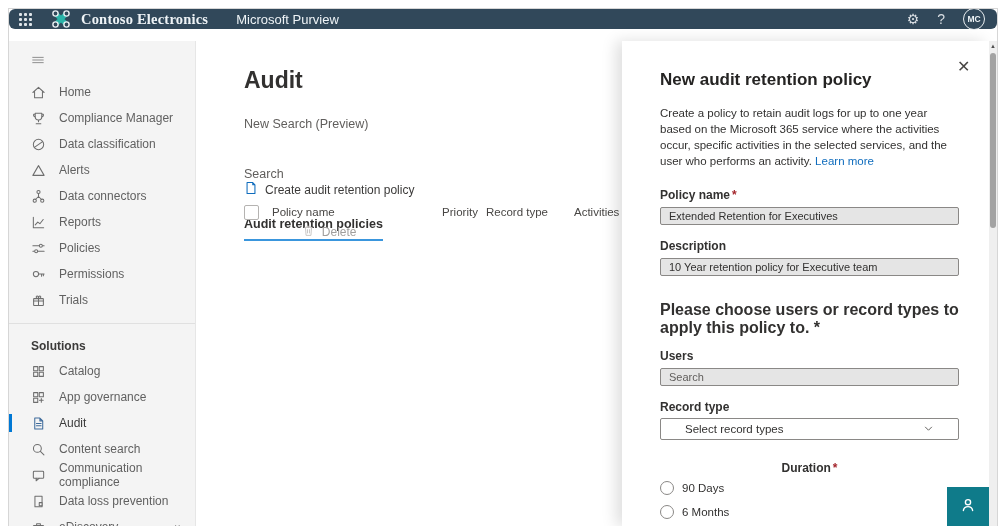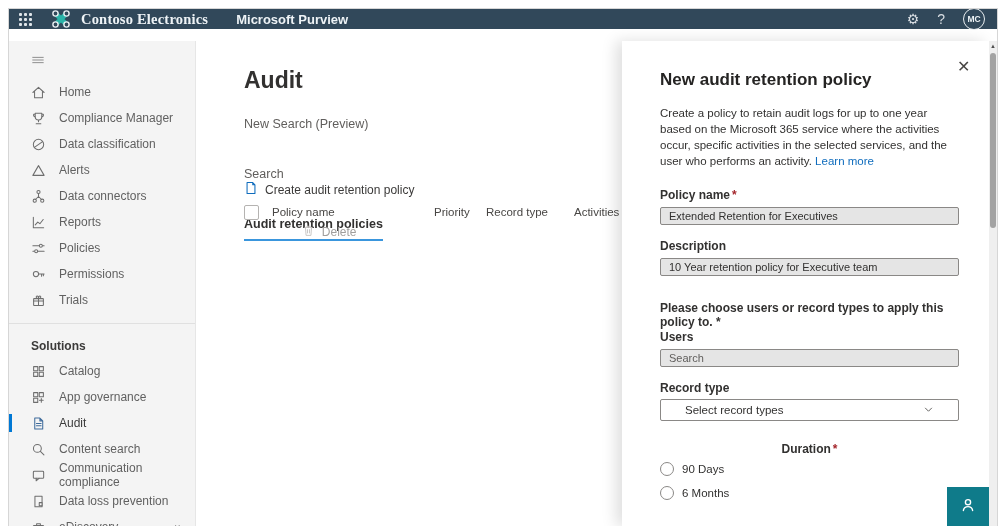--- a/index.html
+++ b/index.html
@@ -5,28 +5,28 @@
   * { margin:0; padding:0; box-sizing:border-box; }
   html,body { width:1000px; height:526px; background:#ffffff; font-family:"Liberation Sans", sans-serif; }
   .frame {
     position:absolute; left:8px; top:8px; width:990px; height:518px;
     border:1px solid #d6d6d6; border-bottom:none; background:#ffffff; overflow:hidden;
   }
 
   
   .topbar {
     position:absolute; left:0; top:0; right:0; height:20px;
-    background:#31485a; display:flex; align-items:center; color:#f3f6f8;
+    background:#31485a; display:flex; align-items:center; color:#f3f6f8;border-radius:6px;
   }
   .waffle { width:32px; height:32px; display:flex; align-items:center; justify-content:center; cursor:pointer; }
   .waffle-grid { display:grid; grid-template-columns:repeat(3,3px); grid-gap:2px; }
   .waffle-grid i { width:3px; height:3px; background:#dfe5ea; border-radius:1px; }
   .brand-logo { margin:0 8px 0 8px; display:flex; align-items:center; }
   .brand-name { font-family:"Liberation Serif", serif; font-weight:bold; font-size:14.5px; letter-spacing:.2px; color:#eef3f6; }
-  .product-name { font-weight:bold; font-size:13px; margin-left:28px; color:#eef3f6; }
+  .product-name { font-weight:normal; font-size:13px; margin-left:28px; color:#eef3f6; }
   .topbar-right { margin-left:auto; display:flex; align-items:center; gap:18px; padding-right:12px; }
   .top-icon { color:#d9dee3; font-size:14px; line-height:1; cursor:pointer; }
   .avatar {
     width:22px; height:22px; border:1.5px solid #e8edf0; border-radius:50%;
     display:flex; align-items:center; justify-content:center;
     font-size:8.5px; font-weight:bold; color:#eef3f6; cursor:pointer;
   }
 
   
   .sidebar {
@@ -56,21 +56,21 @@
   .tabs { position:absolute; left:47px; top:76px; display:flex; gap:28px;flex-direction:column; }
   .tab { font-size:12.5px; color:#605e5c; padding-bottom:8px; cursor:pointer; }
   .tab.active { color:#323130; font-weight:bold; border-bottom:2px solid #3a96dd; }
   .toolbar { position:absolute; left:47px; top:140px; display:flex; align-items:center; gap:26px;flex-direction:column; }
   .tool-btn { display:flex; align-items:center; gap:7px; font-size:12px; color:#3b3a39; cursor:pointer; }
   .tool-btn.disabled { color:#a19f9d; cursor:default; }
   .thead { position:absolute; left:47px; top:158px; right:0; height:26px; display:flex; align-items:center; }
   .checkbox { width:15px; height:15px; border:1px solid #b5b3b1; border-radius:2px; background:#fff; cursor:pointer; }
   .th { font-size:11.5px; color:#484644; white-space:nowrap; }
   .th.c1 { margin-left:13px; width:162px; }
-  .th.c2 { width:52px; }
+  .th.c2 { width:52px;text-align:center; }
   .th.c3 { width:88px; }
 
   
   .panel {
     position:absolute; left:613px; top:32px; right:8px; bottom:0;
     background:#ffffff; box-shadow:-6px 0 14px rgba(0,0,0,.13);
     padding:14px 30px 0 38px; overflow:hidden;
   }
   .panel-close { position:absolute; top:16px; right:14px; width:18px; height:18px; color:#484644; cursor:pointer; }
   .panel-title { font-size:17px; font-weight:bold; color:#252423; margin-top:15px; }
@@ -81,21 +81,21 @@
   .tinput {
     width:100%; height:18px; border:1px solid #8a8886; border-radius:2px;
     font-family:"Liberation Sans", sans-serif; font-size:11px; color:#323130; padding:0 8px; background:#e5e5e5;
   }
   .tinput::placeholder { color:#605e5c; }
   .dropdown {
     width:100%; height:22px; border:1px solid #8a8886; border-radius:2px;
     display:flex; align-items:center; font-size:11.5px; color:#323130; padding:0 24px; cursor:pointer; background:#fff;
   }
   .dropdown .dd-chev { margin-left:auto; color:#605e5c; }
-  .choose-label { font-size:12px; font-weight:bold; color:#323130; margin-top:25px; }
+  .choose-label { font-size:16px; font-weight:bold; color:#323130; margin-top:25px; }
   .radio-row { display:flex; align-items:center; margin-top:10px; cursor:pointer; }
   .radio {
     width:14px; height:14px; border:1px solid #8a8886; border-radius:50%; background:#fff; flex:0 0 14px;
     display:flex; align-items:center; justify-content:center;
   }
   .radio-label { font-size:11.5px; color:#323130; margin-left:8px; }
 
   
   .scrollbar { position:absolute; right:0; top:32px; bottom:0; width:8px; background:#efefef; }
   .scroll-up { position:absolute; top:2px; left:0; width:8px; text-align:center; font-size:6px; color:#4d4d4d; }
@@ -322,21 +322,21 @@
     <div class="flabel" style="margin-top:19px;">
       <span>Policy name</span><span class="req">*</span>
     </div>
     <input class="tinput" type="text" value="Extended Retention for Executives" style="">
 
     <div class="flabel">Description</div>
     <input class="tinput" type="text" value="10 Year retention policy for Executive team" style="">
 
     <div class="choose-label">Please choose users or record types to apply this policy to. *</div>
 
-    <div class="flabel" style="margin-top:1px;">Users</div>
+    <div class="flabel" style="margin-top:12px;">Users</div>
     <input class="tinput" type="text" placeholder="Search" style="">
 
     <div class="flabel">Record type</div>
     <div class="dropdown">
       <span>Select record types</span>
       <span class="dd-chev">
         <svg width="11" height="11" viewBox="0 0 16 16" fill="none" stroke="#605e5c" stroke-width="1.4" stroke-linecap="round">
             <path d="M3.5 6 L8 10.5 L12.5 6"></path>
           </svg>
       </span>

